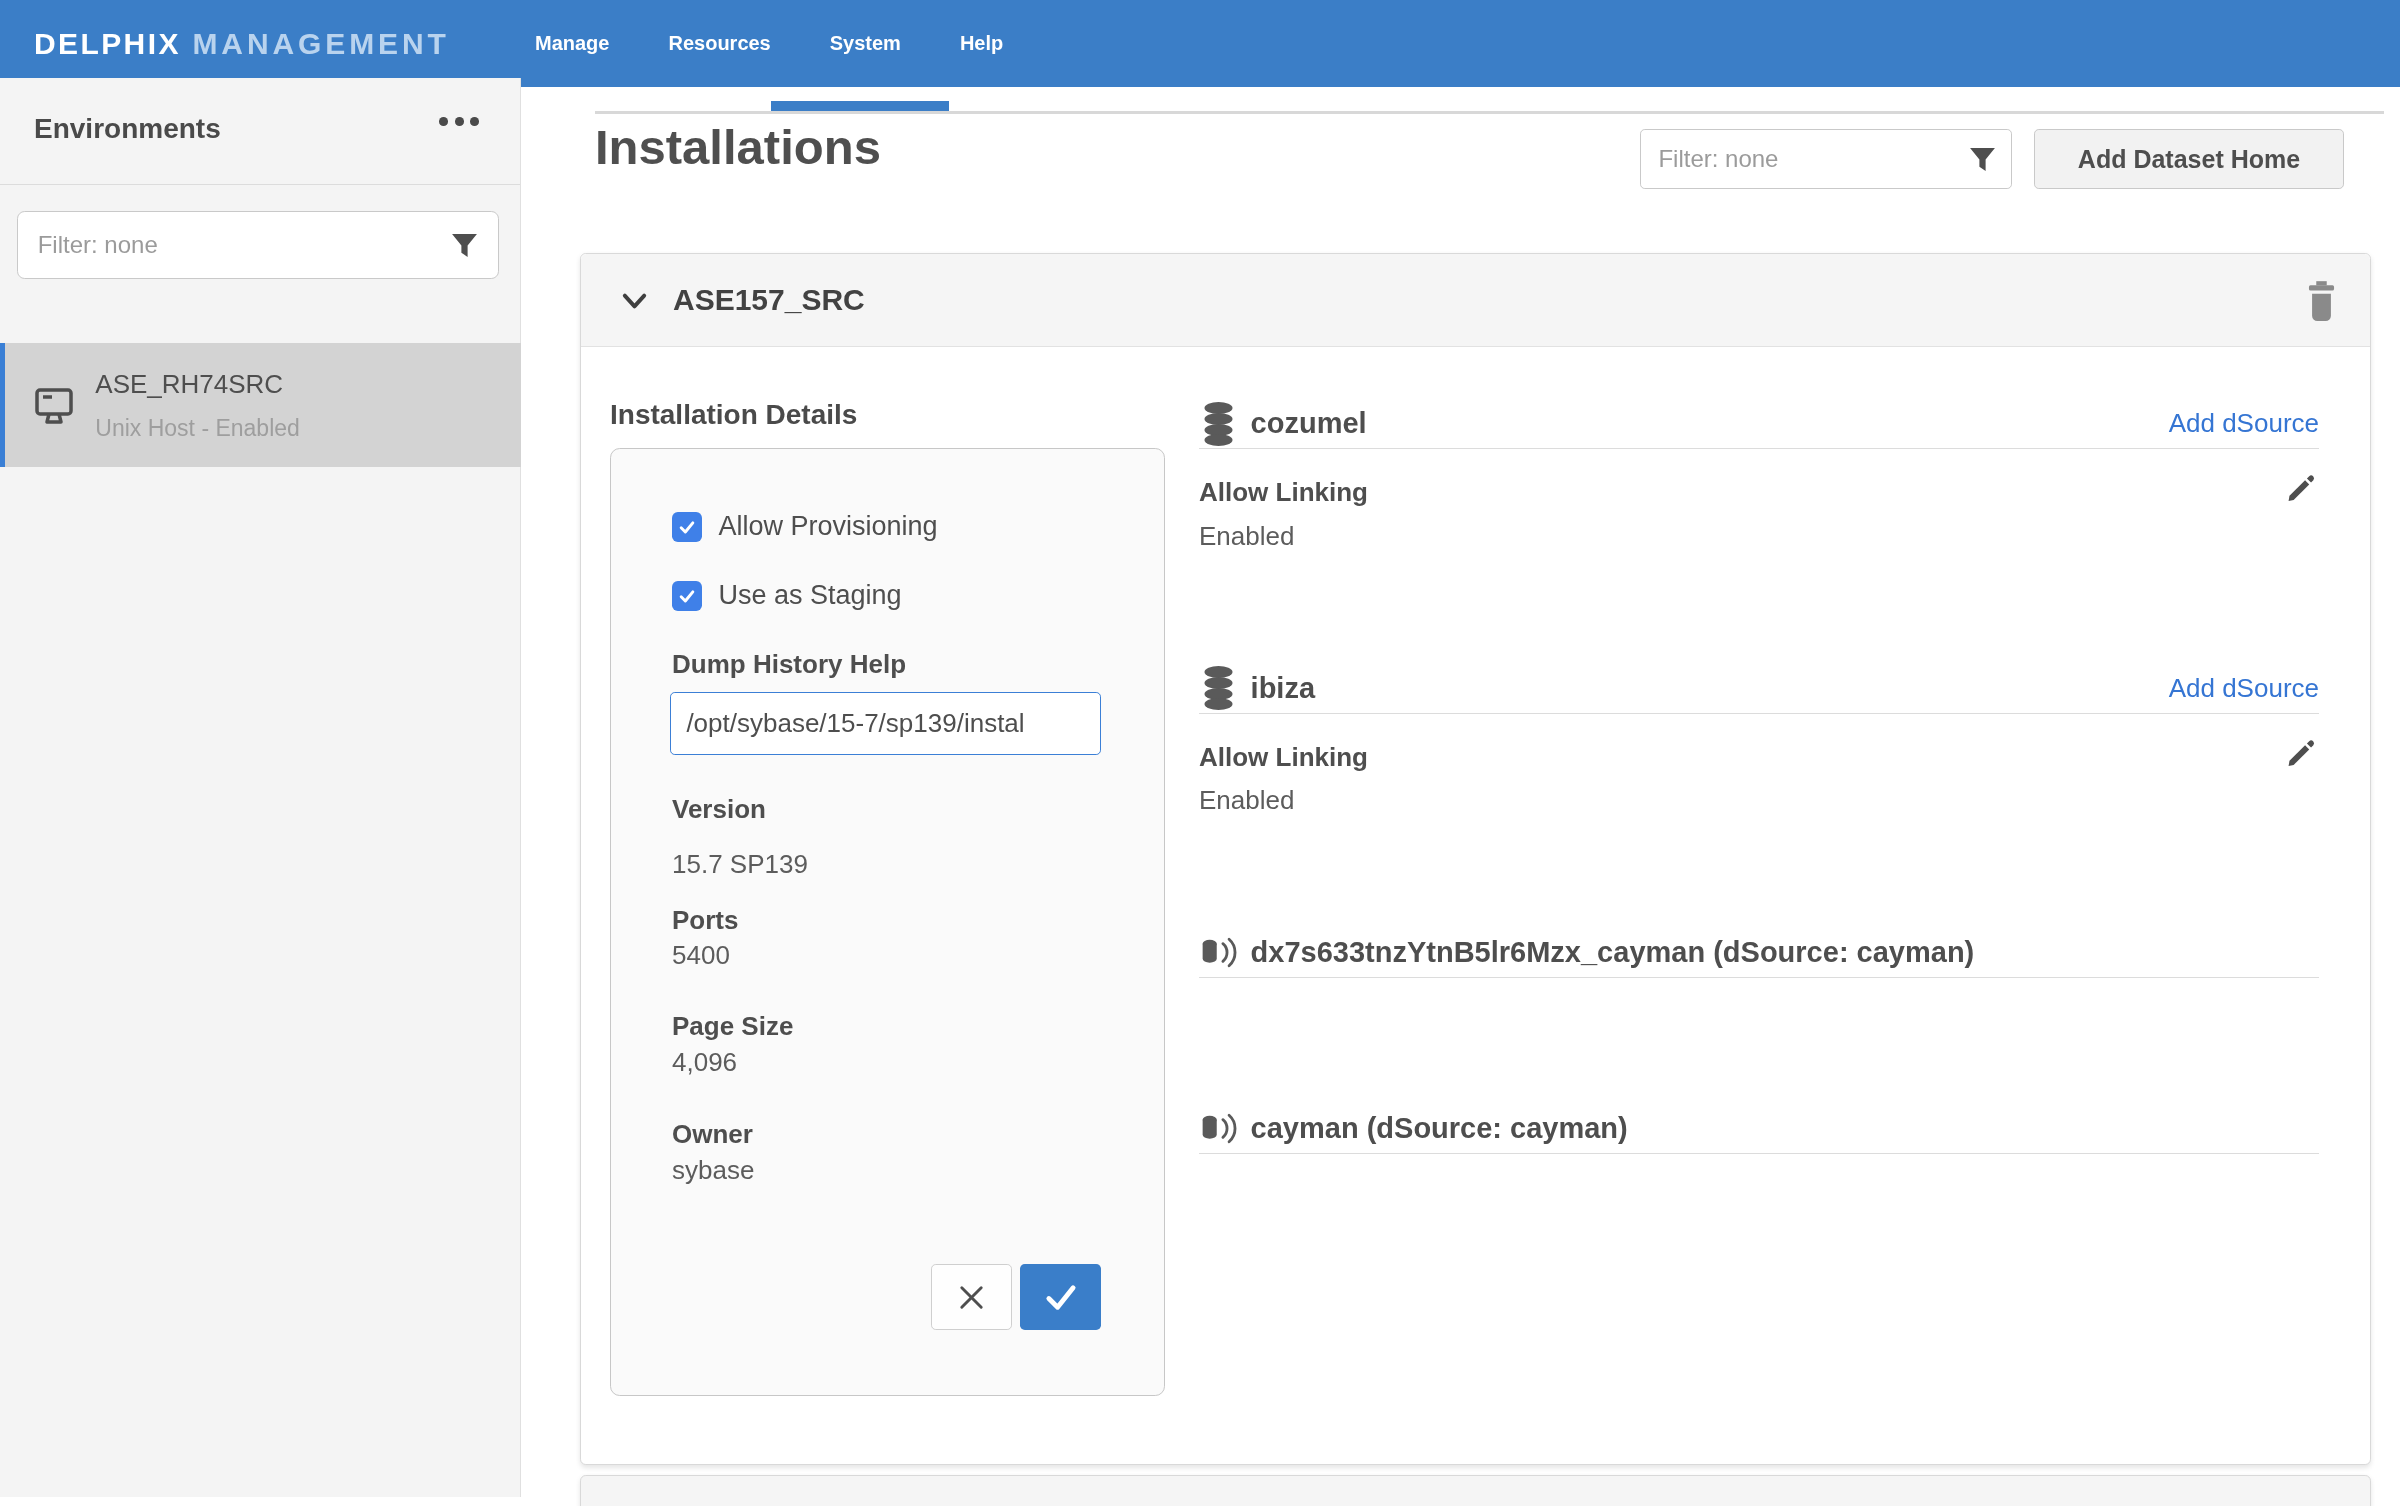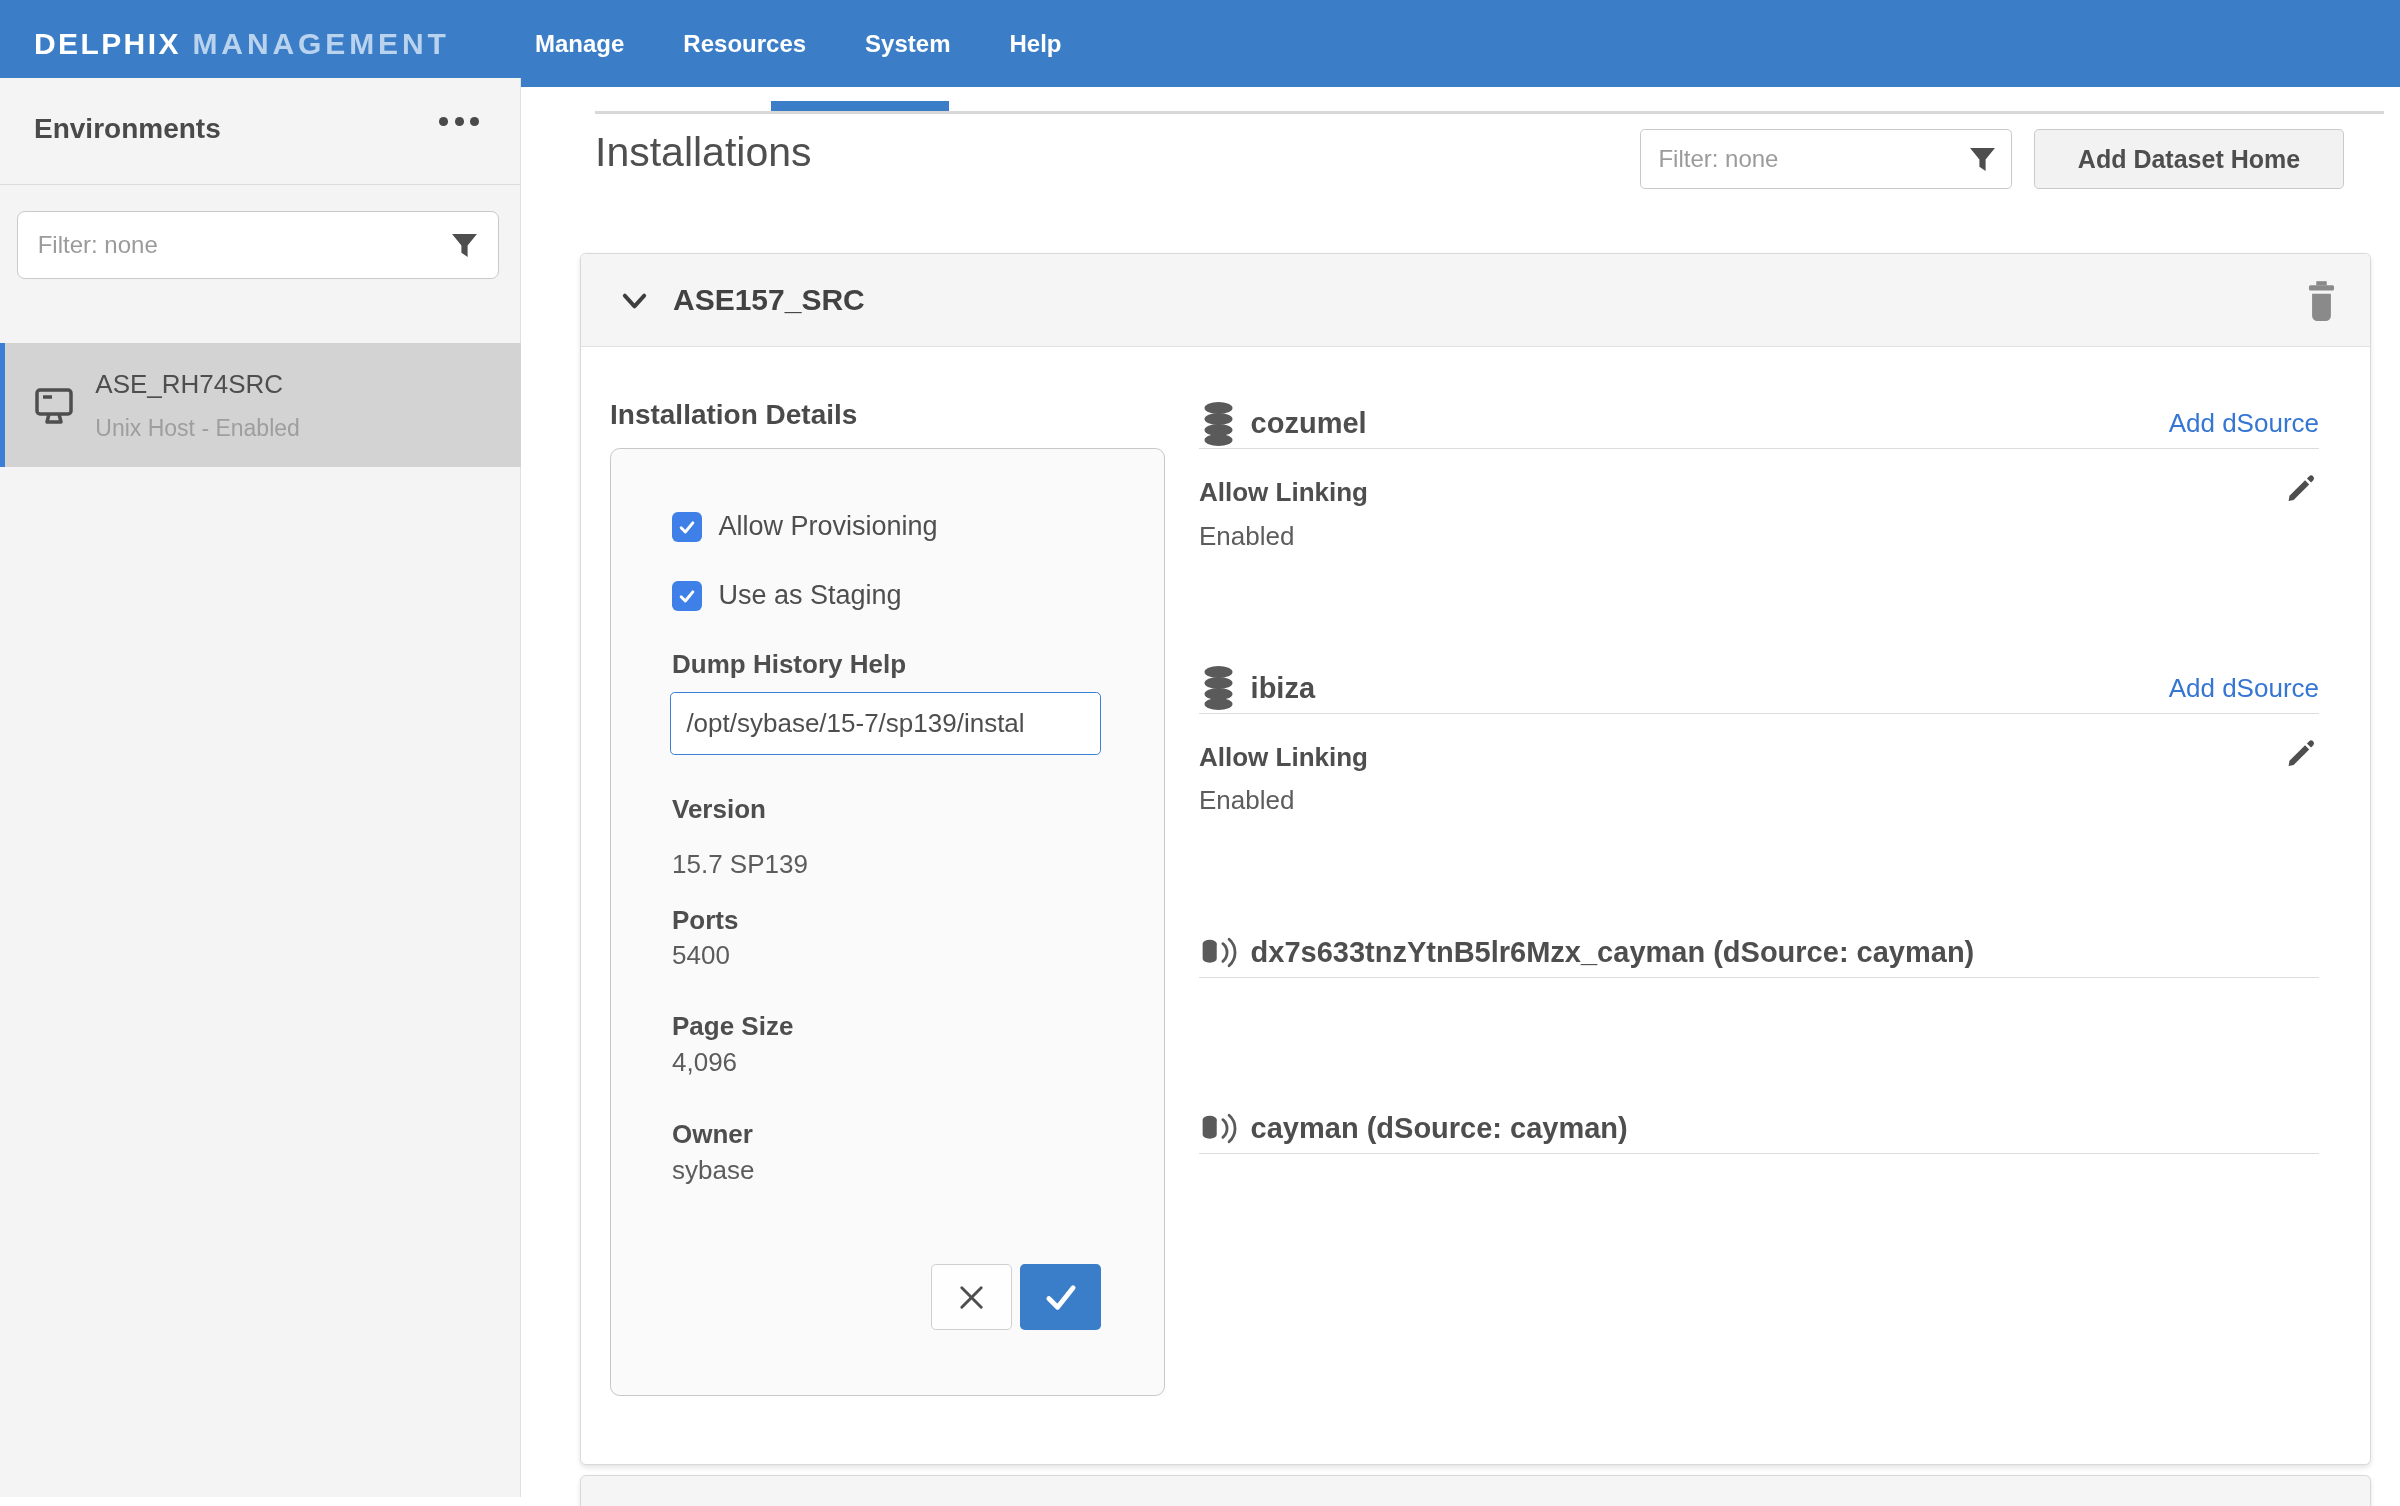--- a/index.html
+++ b/index.html
@@ -7,21 +7,21 @@
   body { font-family:"Liberation Sans", sans-serif; color:#4e4e4e; }
   .app { position:relative; width:2400px; height:1506px; overflow:hidden; background:#ffffff; }
 
   
   .topnav { position:absolute; top:0; left:0; width:100%; height:87px; background:#3b7ec7; }
   .brand { position:absolute; left:34px; top:0; height:87px; display:flex; align-items:center;
            font-size:30px; font-weight:bold; letter-spacing:2.4px; }
   .brand-primary { color:#ffffff; }
   .brand-secondary { color:#b9d3ee; margin-left:11.6px; letter-spacing:3.9px; font-weight:600; }
   .nav-items { position:absolute; left:535px; top:0; height:87px; display:flex; align-items:center; gap:59px; }
-  .nav-item { color:#ffffff; font-weight:bold; font-size:24px; cursor:pointer; }
+  .nav-item { color:#ffffff; font-weight:bold; font-size:20px; cursor:pointer; }
 
   
   .sidebar { position:absolute; top:78px; left:0; width:521px; height:1419px; background:#f4f4f4;
              border-right:1px solid #e0e0e0; }
   .side-header { position:relative; height:107px; border-bottom:1px solid #dcdcdc; }
   .side-title { position:absolute; left:34px; top:35px; font-size:28px; font-weight:bold; color:#4a4a4a; }
   .ellipsis-btn { position:absolute; right:41px; top:39px; display:flex; gap:6.8px; cursor:pointer; }
   .ellipsis-btn i { width:8.7px; height:8.7px; border-radius:50%; background:#4a4a4a; display:block; }
   .side-filter { position:absolute; left:17.4px; top:133px; width:482px; height:68px; background:#ffffff;
                  border:1px solid #c9c9c9; border-radius:7.7px; display:flex; align-items:center; padding:0 19.3px; }
@@ -31,21 +31,21 @@
   .env-item { position:absolute; top:265px; left:0; width:521px; height:124px; background:#d3d3d3;
               border-left:5.8px solid #3a7fd5; display:flex; align-items:center; padding-left:27px; gap:19.3px; cursor:pointer; }
   .env-texts { display:flex; flex-direction:column; gap:15px; }
   .env-name { font-size:26px; color:#4e4e4e; }
   .env-status { font-size:23px; color:#9e9e9e; }
 
   
   .main { position:absolute; top:87px; left:522px; width:1878px; height:1419px; background:#ffffff; overflow:hidden; }
   .tab-rule { position:absolute; top:24px; left:73px; width:1789px; height:2.9px; background:#d8d8d8; }
   .tab-active { position:absolute; top:13.5px; left:249px; width:178px; height:10.6px; background:#3b7ec7; }
-  .page-title { position:absolute; top:42px; left:73px; font-size:41px; font-weight:normal; color:#4f4f4f; }
+  .page-title { position:absolute; top:32px; left:73px; font-size:49px; font-weight:bold; color:#4f4f4f; }
   .main-filter { position:absolute; top:42px; left:1118px; width:372px; height:60px; background:#ffffff;
                  border:1px solid #c9c9c9; border-radius:4.8px; display:flex; align-items:center; padding:0 17.4px; }
   .main-filter input { flex:1; border:none; outline:none; font-size:24px; background:transparent;
                        font-family:"Liberation Sans", sans-serif; }
   .add-home-btn { position:absolute; top:42px; left:1512px; width:310px; height:60px; background:#f2f2f2;
                   border:1px solid #c9c9c9; border-radius:4.8px; font-weight:bold; font-size:25px; color:#4e4e4e;
                   font-family:"Liberation Sans", sans-serif; cursor:pointer; }
 
   
   .card { position:absolute; top:166px; left:58px; width:1791px; height:1212px; background:#ffffff;

